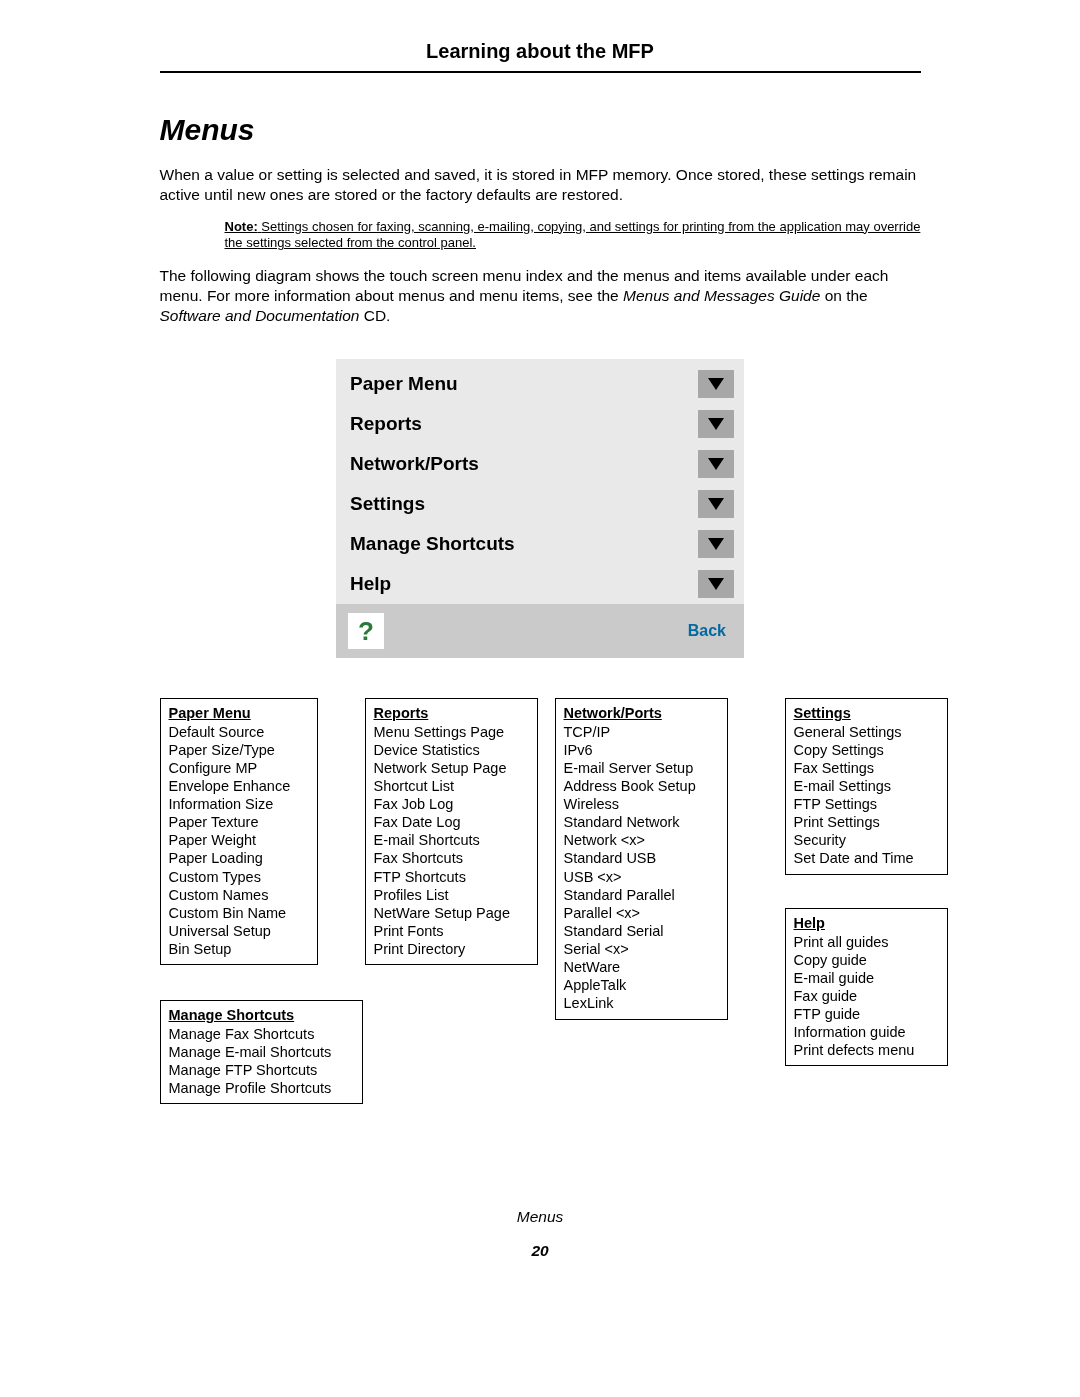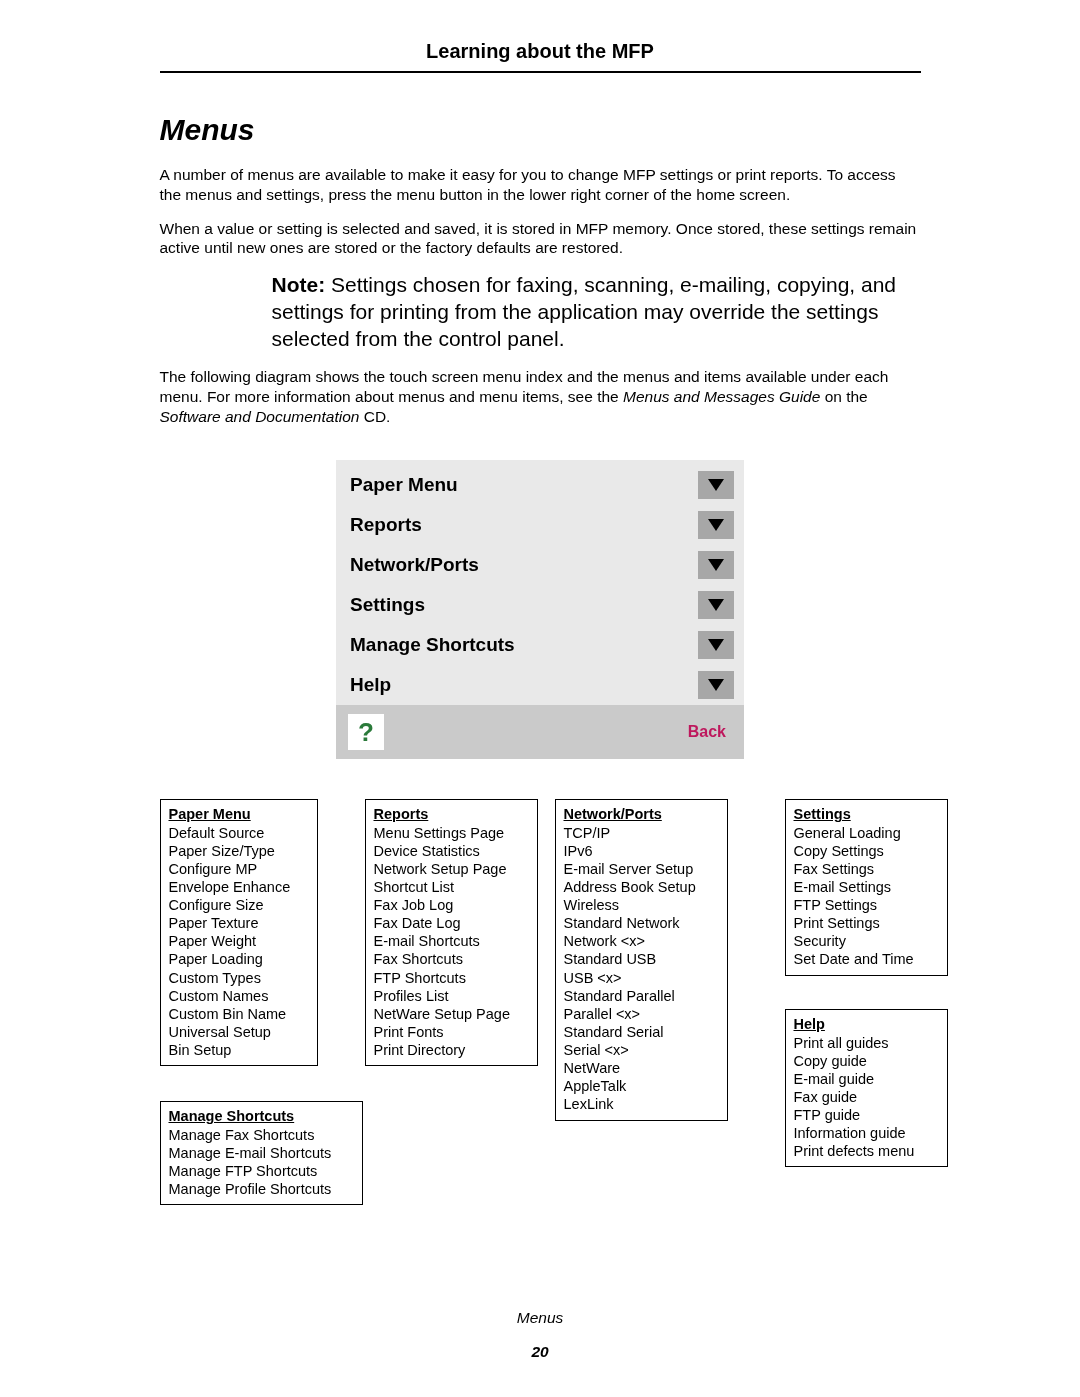--- a/index.html
+++ b/index.html
@@ -30,23 +30,24 @@
     font-weight: bold;
     font-size: 30px;
     margin: 0 0 18px 0;
   }
   p.body {
     font-size: 15.5px;
     line-height: 1.28;
     margin: 0 0 14px 0;
   }
   .note-block {
-    margin: 14px 0 14px 112px;
-    font-size: 21px;
+    margin: 14px 0 14px 65px;
+    font-size: 13px;
     line-height: 1.28;
+    text-decoration: underline;
   }
   .note-block .note-label {
     font-weight: bold;
   }
   .italic { font-style: italic; }
 
   
   .touch-wrap {
     display: flex;
     justify-content: center;
@@ -92,21 +93,21 @@
     display: flex;
     align-items: center;
     justify-content: center;
     font-weight: bold;
     color: #2a7a3a;
     font-size: 26px;
   }
   .back-label {
     font-weight: bold;
     font-size: 16px;
-    color: #be185d;
+    color: #0369a1;
     padding-left: 12px;
   }
 
   
   .boxes {
     position: relative;
     height: 390px;
   }
   .menu-box {
     position: absolute;
@@ -147,21 +148,20 @@
 </head>
 <body>
 
 <div class="page">
 
   <div class="chapter-title">Learning about the MFP</div>
   <hr class="rule">
 
   <h1 class="section-title">Menus</h1>
 
-  <p class="body">A number of menus are available to make it easy for you to change MFP settings or print reports. To access the menus and settings, press the menu button in the lower right corner of the home screen.</p>
   <p class="body">When a value or setting is selected and saved, it is stored in MFP memory. Once stored, these settings remain active until new ones are stored or the factory defaults are restored.</p>
 
   <div class="note-block">
     <span class="note-label">Note:</span>
     <span>Settings chosen for faxing, scanning, e-mailing, copying, and settings for printing from the application may override the settings selected from the control panel.</span>
   </div>
 
   <p class="body">
     <span>The following diagram shows the touch screen menu index and the menus and items available under each menu. For more information about menus and menu items, see the </span><span class="italic">Menus and Messages Guide</span><span> on the </span><span class="italic">Software and Documentation</span><span> CD.</span>
   </p>
@@ -223,21 +223,21 @@
     </div>
   </div>
 
   <div class="boxes">
     <div id="box-paper" class="menu-box">
       <div class="box-title">Paper Menu</div>
       <div class="box-item">Default Source</div>
       <div class="box-item">Paper Size/Type</div>
       <div class="box-item">Configure MP</div>
       <div class="box-item">Envelope Enhance</div>
-      <div class="box-item">Configure Size</div>
+      <div class="box-item">Information Size</div>
       <div class="box-item">Paper Texture</div>
       <div class="box-item">Paper Weight</div>
       <div class="box-item">Paper Loading</div>
       <div class="box-item">Custom Types</div>
       <div class="box-item">Custom Names</div>
       <div class="box-item">Custom Bin Name</div>
       <div class="box-item">Universal Setup</div>
       <div class="box-item">Bin Setup</div>
     </div>
 
@@ -281,21 +281,21 @@
       <div class="box-item">Parallel &lt;x&gt;</div>
       <div class="box-item">Standard Serial</div>
       <div class="box-item">Serial &lt;x&gt;</div>
       <div class="box-item">NetWare</div>
       <div class="box-item">AppleTalk</div>
       <div class="box-item">LexLink</div>
     </div>
 
     <div id="box-settings" class="menu-box">
       <div class="box-title">Settings</div>
-      <div class="box-item">General Loading</div>
+      <div class="box-item">General Settings</div>
       <div class="box-item">Copy Settings</div>
       <div class="box-item">Fax Settings</div>
       <div class="box-item">E-mail Settings</div>
       <div class="box-item">FTP Settings</div>
       <div class="box-item">Print Settings</div>
       <div class="box-item">Security</div>
       <div class="box-item">Set Date and Time</div>
     </div>
 
     <div id="box-help" class="menu-box">

